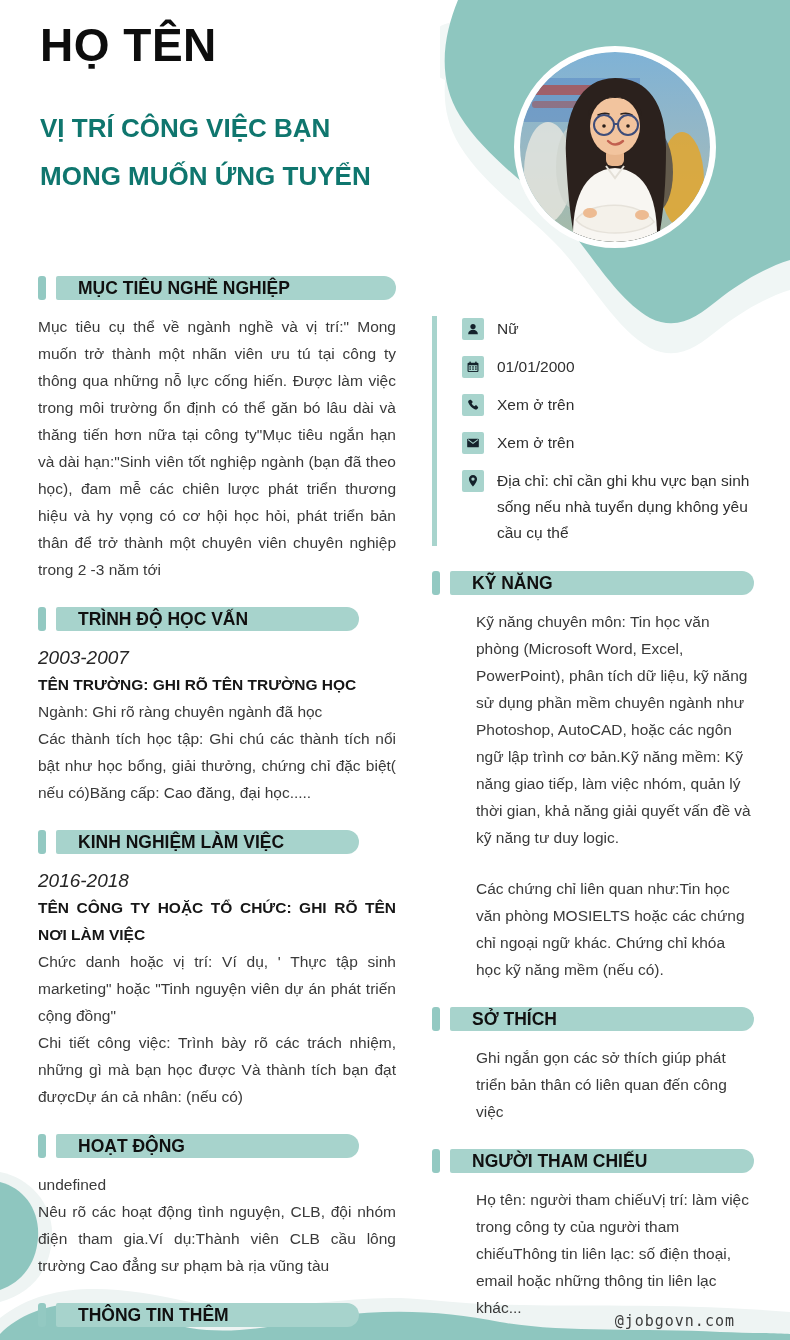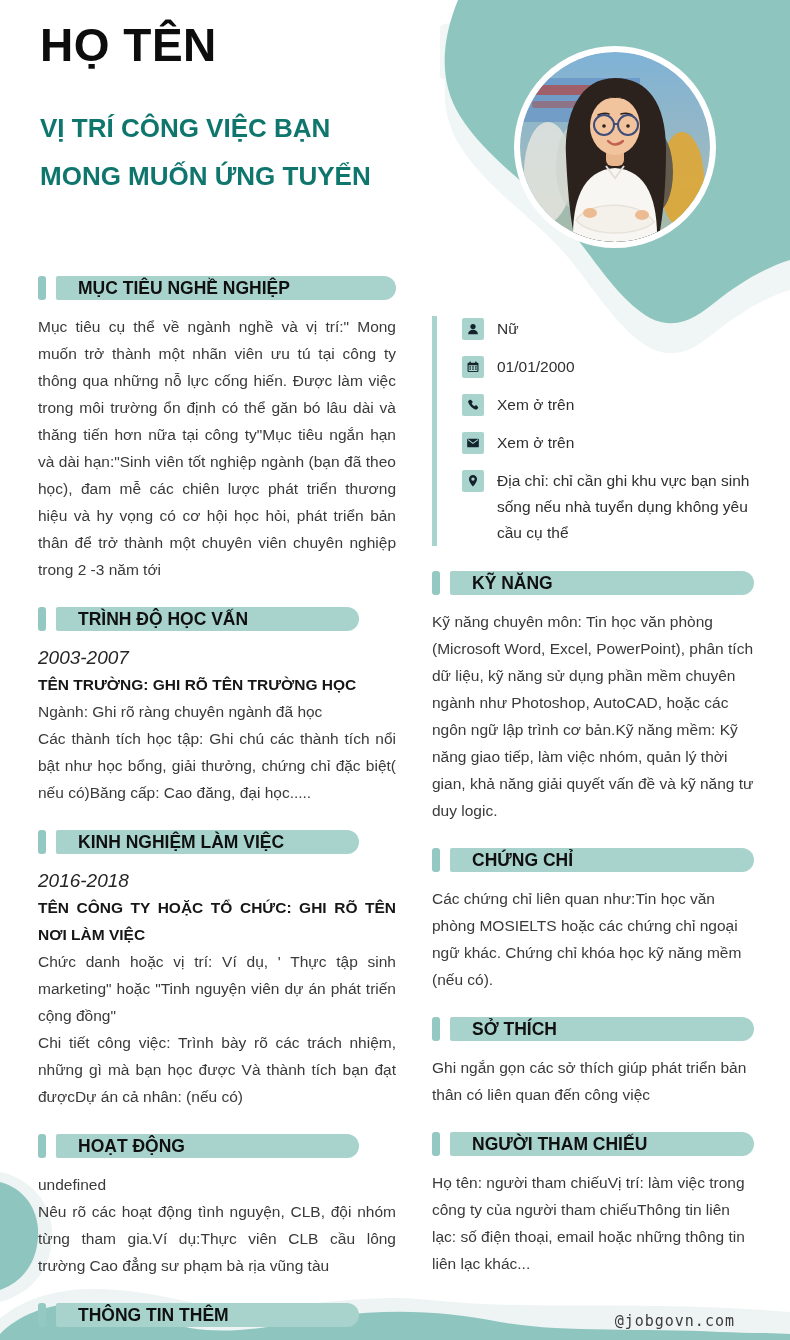--- a/index.html
+++ b/index.html
@@ -38,21 +38,21 @@
   }
   .sec-head.narrow .bar { flex:0 0 303px;text-align:right; }
 
   
   .left-col  { position:absolute; left:38px;  top:276px; width:358px; z-index:1; }
   .right-col { position:absolute; left:432px; top:316px; width:322px; z-index:1; }
   .lsec, .rsec { margin-bottom:24px; }
   .body {
     font-size:15.5px; line-height:27px; color:#3a3a3a; text-align:justify;
   }
-  .right-col .body { text-align:left; }
+  .right-col .body { text-align:left;margin-left:44px; }
   .period { font-style:italic; font-size:19px; line-height:27px; color:#262626; }
   .hline  { font-weight:700; font-size:15.5px; line-height:27px; color:#161616; text-align:justify; }
 
   
   .contact {
     border-left:5px solid #a8d4cd; padding-left:25px;
     display:flex; flex-direction:column; gap:12px; margin-bottom:25px;
   }
   .citem { display:flex; gap:13px; align-items:flex-start;
            font-size:15.5px; line-height:26px; color:#2f2f2f; }
@@ -161,21 +161,21 @@
     <div class="body">Chức danh hoặc vị trí: Ví dụ, ' Thực tập sinh marketing" hoặc "Tinh nguyện viên dự án phát triến cộng đồng"</div>
     <div class="body">Chi tiết công việc: Trình bày rõ các trách nhiệm, những gì mà bạn học được Và thành tích bạn đạt đượcDự án cả nhân: (nếu có)</div>
   </div>
 
   <div class="lsec">
     <div class="sec-head narrow">
       <div class="accent"></div>
       <div class="bar">HOẠT ĐỘNG</div>
     </div>
     <div class="body">undefined</div>
-    <div class="body">Nêu rõ các hoạt động tình nguyện, CLB, đội nhóm từng tham gia.Ví dụ:Thực viên CLB cầu lông trường Cao đẳng sư phạm bà rịa vũng tàu</div>
+    <div class="body">Nêu rõ các hoạt động tình nguyện, CLB, đội nhóm điện tham gia.Ví dụ:Thành viên CLB cầu lông trường Cao đẳng sư phạm bà rịa vũng tàu</div>
   </div>
 
   <div class="lsec">
     <div class="sec-head narrow">
       <div class="accent"></div>
       <div class="bar">THÔNG TIN THÊM</div>
     </div>
 
   </div>
 
@@ -241,24 +241,20 @@
 
   <div class="rsec">
     <div class="sec-head">
       <div class="accent"></div>
       <div class="bar">KỸ NĂNG</div>
     </div>
     <div class="body">Kỹ năng chuyên môn: Tin học văn phòng (Microsoft Word, Excel, PowerPoint), phân tích dữ liệu, kỹ năng sử dụng phần mềm chuyên ngành như Photoshop, AutoCAD, hoặc các ngôn ngữ lập trình cơ bản.Kỹ năng mềm: Kỹ năng giao tiếp, làm việc nhóm, quản lý thời gian, khả năng giải quyết vấn đề và kỹ năng tư duy logic.</div>
   </div>
 
   <div class="rsec">
-    <div class="sec-head">
-      <div class="accent"></div>
-      <div class="bar">CHỨNG CHỈ</div>
-    </div>
     <div class="body">Các chứng chỉ liên quan như:Tin học văn phòng MOSIELTS hoặc các chứng chỉ ngoại ngữ khác. Chứng chỉ khóa học kỹ năng mềm (nếu có).</div>
   </div>
 
   <div class="rsec">
     <div class="sec-head">
       <div class="accent"></div>
       <div class="bar">SỞ THÍCH</div>
     </div>
     <div class="body">Ghi ngắn gọn các sở thích giúp phát triển bản thân có liên quan đến công việc</div>
   </div>

